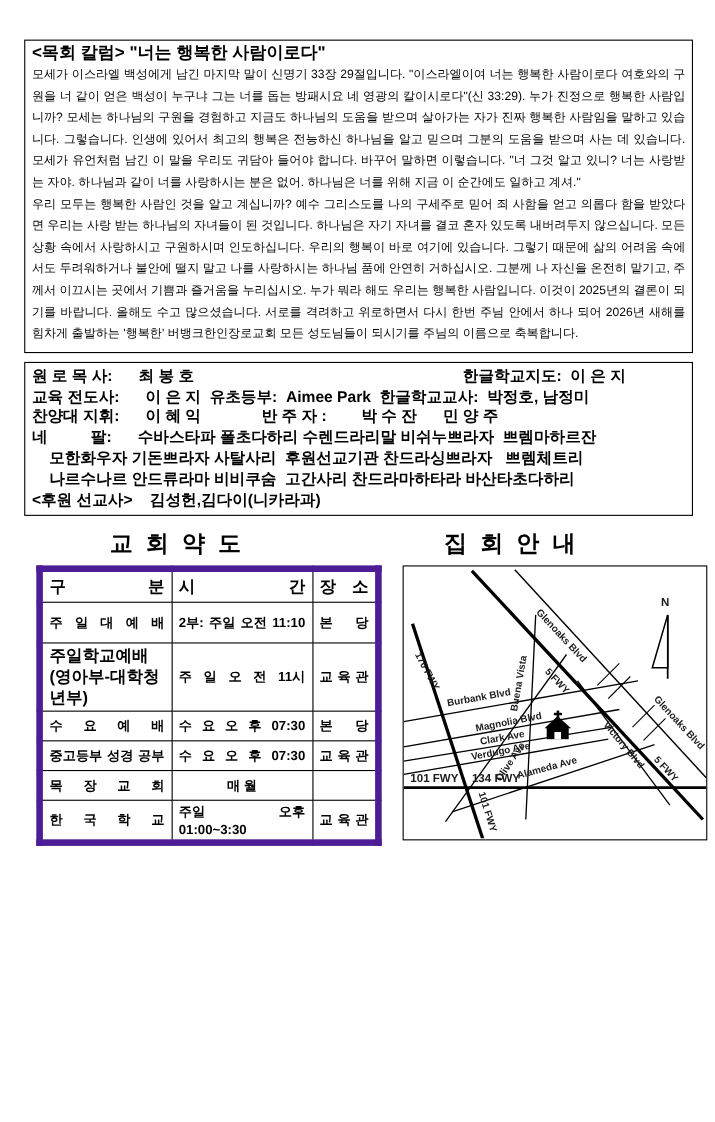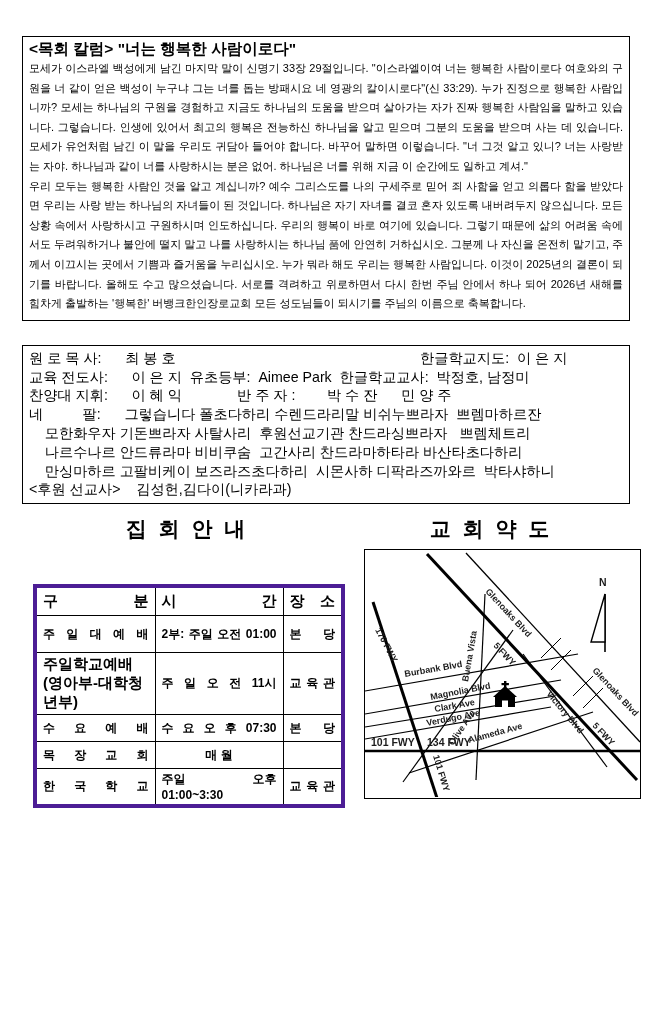--- a/index.html
+++ b/index.html
@@ -12,33 +12,33 @@
   .page { padding:36px 20px 0 22px; }
 
   .box { border:1.5px solid #000; box-sizing:border-box; background:#fff; }
 
   
   .column-box { width:608px; padding:2px 6px 6px 6px; }
   .col-title { font-weight:bold; font-size:15.5px; line-height:20px; white-space:pre-wrap; }
   .col-body  { font-size:11px; line-height:19.6px; text-align:justify; word-break:break-all; }
 
   
-  .staff-box { margin-top:24px; width:608px; padding:3px 6px 4px 6px; font-weight:normal; }
+  .staff-box { margin-top:8px; width:608px; padding:3px 6px 4px 6px; font-weight:bold; }
   .staff-line { font-size:14.2px; line-height:18.8px; white-space:pre-wrap; }
 
   
   .section-titles { display:flex; margin-top:11px; margin-bottom:6px; }
   .sec-title { font-weight:bold; font-size:21px; letter-spacing:3px; text-align:center; }
   .sec-title.left  { width:330px; }
   .sec-title.right { width:278px; }
 
   
   .bottom-row { display:flex; align-items:flex-start; }
   .schedule-wrap { margin-left:11px; }
-  table.schedule { border-collapse:collapse; width:268px; font-weight:bold; border:4px solid #4c1d95; table-layout:fixed;margin-top:35px; }
+  table.schedule { border-collapse:collapse; width:268px; font-weight:bold; border:6px solid #4c1d95; table-layout:fixed; }
   table.schedule th, table.schedule td { border:1.5px solid #000; padding:2px 6px; vertical-align:middle; }
   table.schedule th { font-size:15px; height:23px; }
   col.c-cat { width:120px; } col.c-time { width:128px; } col.c-place { width:60px; }
   td .jt, th .jt { text-align:justify; text-align-last:justify; white-space:pre-line; }
   td .ct { text-align:right; text-align-last:center; white-space:pre-line; }
   td { font-size:12px; }
   td.small { font-size:15px; }
   tr.h34 td { height:32px; } tr.h38 td { height:36px; } tr.h24 td { height:22px; } tr.h44 td { height:42px; }
 
   
@@ -56,30 +56,29 @@
   <div class="box column-box">
     <div class="col-title">&lt;목회 칼럼&gt; "너는 행복한 사람이로다"</div>
     <div class="col-body">모세가 이스라엘 백성에게 남긴 마지막 말이 신명기 33장 29절입니다. "이스라엘이여 너는 행복한 사람이로다 여호와의 구원을 너 같이 얻은 백성이 누구냐 그는 너를 돕는 방패시요 네 영광의 칼이시로다"(신 33:29). 누가 진정으로 행복한 사람입니까? 모세는 하나님의 구원을 경험하고 지금도 하나님의 도움을 받으며 살아가는 자가 진짜 행복한 사람임을 말하고 있습니다. 그렇습니다. 인생에 있어서 최고의 행복은 전능하신 하나님을 알고 믿으며 그분의 도움을 받으며 사는 데 있습니다. 모세가 유언처럼 남긴 이 말을 우리도 귀담아 들어야 합니다. 바꾸어 말하면 이렇습니다. "너 그것 알고 있니? 너는 사랑받는 자야. 하나님과 같이 너를 사랑하시는 분은 없어. 하나님은 너를 위해 지금 이 순간에도 일하고 계셔."</div>
     <div class="col-body">우리 모두는 행복한 사람인 것을 알고 계십니까? 예수 그리스도를 나의 구세주로 믿어 죄 사함을 얻고 의롭다 함을 받았다면 우리는 사랑 받는 하나님의 자녀들이 된 것입니다. 하나님은 자기 자녀를 결코 혼자 있도록 내버려두지 않으십니다. 모든 상황 속에서 사랑하시고 구원하시며 인도하십니다. 우리의 행복이 바로 여기에 있습니다. 그렇기 때문에 삶의 어려움 속에서도 두려워하거나 불안에 떨지 말고 나를 사랑하시는 하나님 품에 안연히 거하십시오. 그분께 나 자신을 온전히 맡기고, 주께서 이끄시는 곳에서 기쁨과 즐거움을 누리십시오. 누가 뭐라 해도 우리는 행복한 사람입니다. 이것이 2025년의 결론이 되기를 바랍니다. 올해도 수고 많으셨습니다. 서로를 격려하고 위로하면서 다시 한번 주님 안에서 하나 되어 2026년 새해를 힘차게 출발하는 '행복한' 버뱅크한인장로교회 모든 성도님들이 되시기를 주님의 이름으로 축복합니다.</div>
   </div>
 
   <div class="box staff-box">
     <div class="staff-line">원 로 목 사:      최 봉 호                                                              한글학교지도:  이 은 지</div>
     <div class="staff-line">교육 전도사:      이 은 지  유초등부:  Aimee Park  한글학교교사:  박정호, 남정미</div>
     <div class="staff-line">찬양대 지휘:      이 혜 익              반 주 자 :        박 수 잔      민 양 주</div>
-    <div class="staff-line">네          팔:      그렇습니다 폴초다하리 수렌드라리말 비쉬누쁘라자  쁘렘마하르잔</div>
+    <div class="staff-line">네          팔:      수바스타파 폴초다하리 수렌드라리말 비쉬누쁘라자  쁘렘마하르잔</div>
     <div class="staff-line">    모한화우자 기돈쁘라자 사탈사리  후원선교기관 찬드라싱쁘라자   쁘렘체트리</div>
     <div class="staff-line">    나르수나르 안드류라마 비비쿠숨  고간사리 찬드라마하타라 바산타초다하리</div>
-    <div class="staff-line">    만싱마하르 고팔비케이 보즈라즈초다하리  시몬사하 디팍라즈까와르  박타샤하니</div>
     <div class="staff-line">&lt;후원 선교사&gt;    김성헌,김다이(니카라과)</div>
   </div>
 
   <div class="section-titles">
+    <div class="sec-title right">교 회 약 도</div>
     <div class="sec-title left">집 회  안 내</div>
-    <div class="sec-title right">교 회 약 도</div>
   </div>
 
   <div class="bottom-row">
 
     <div class="schedule-wrap">
       <table class="schedule">
         <colgroup>
             <col class="c-cat">
             <col class="c-time">
             <col class="c-place">
@@ -96,21 +95,21 @@
                 <div class="jt">장 소</div>
               </th>
           </tr>
         </thead>
         <tbody>
           <tr class="h34">
             <td>
                 <div class="jt">주 일 대 예 배</div>
               </td>
             <td>
-                <div class="jt">2부: 주일 오전 01:00</div>
+                <div class="jt">2부: 주일 오전 11:10</div>
               </td>
             <td>
                 <div class="jt">본 당</div>
               </td>
           </tr>
           <tr class="h38">
             <td class="small">
                 <div class="jt">주일학교예배
 (영아부-대학청년부)</div>
               </td>
@@ -123,20 +122,31 @@
           </tr>
           <tr class="h24">
             <td>
                 <div class="jt">수 요 예 배</div>
               </td>
             <td>
                 <div class="jt">수 요 오 후 07:30</div>
               </td>
             <td>
                 <div class="jt">본 당</div>
+              </td>
+          </tr>
+          <tr class="h24">
+            <td>
+                <div class="jt">중고등부 성경 공부</div>
+              </td>
+            <td>
+                <div class="jt">수 요 오 후 07:30</div>
+              </td>
+            <td>
+                <div class="jt">교 육 관</div>
               </td>
           </tr>
           <tr class="h24">
             <td>
                 <div class="jt">목 장 교 회</div>
               </td>
             <td>
                 <div class="ct">매 월</div>
               </td>
             <td>

